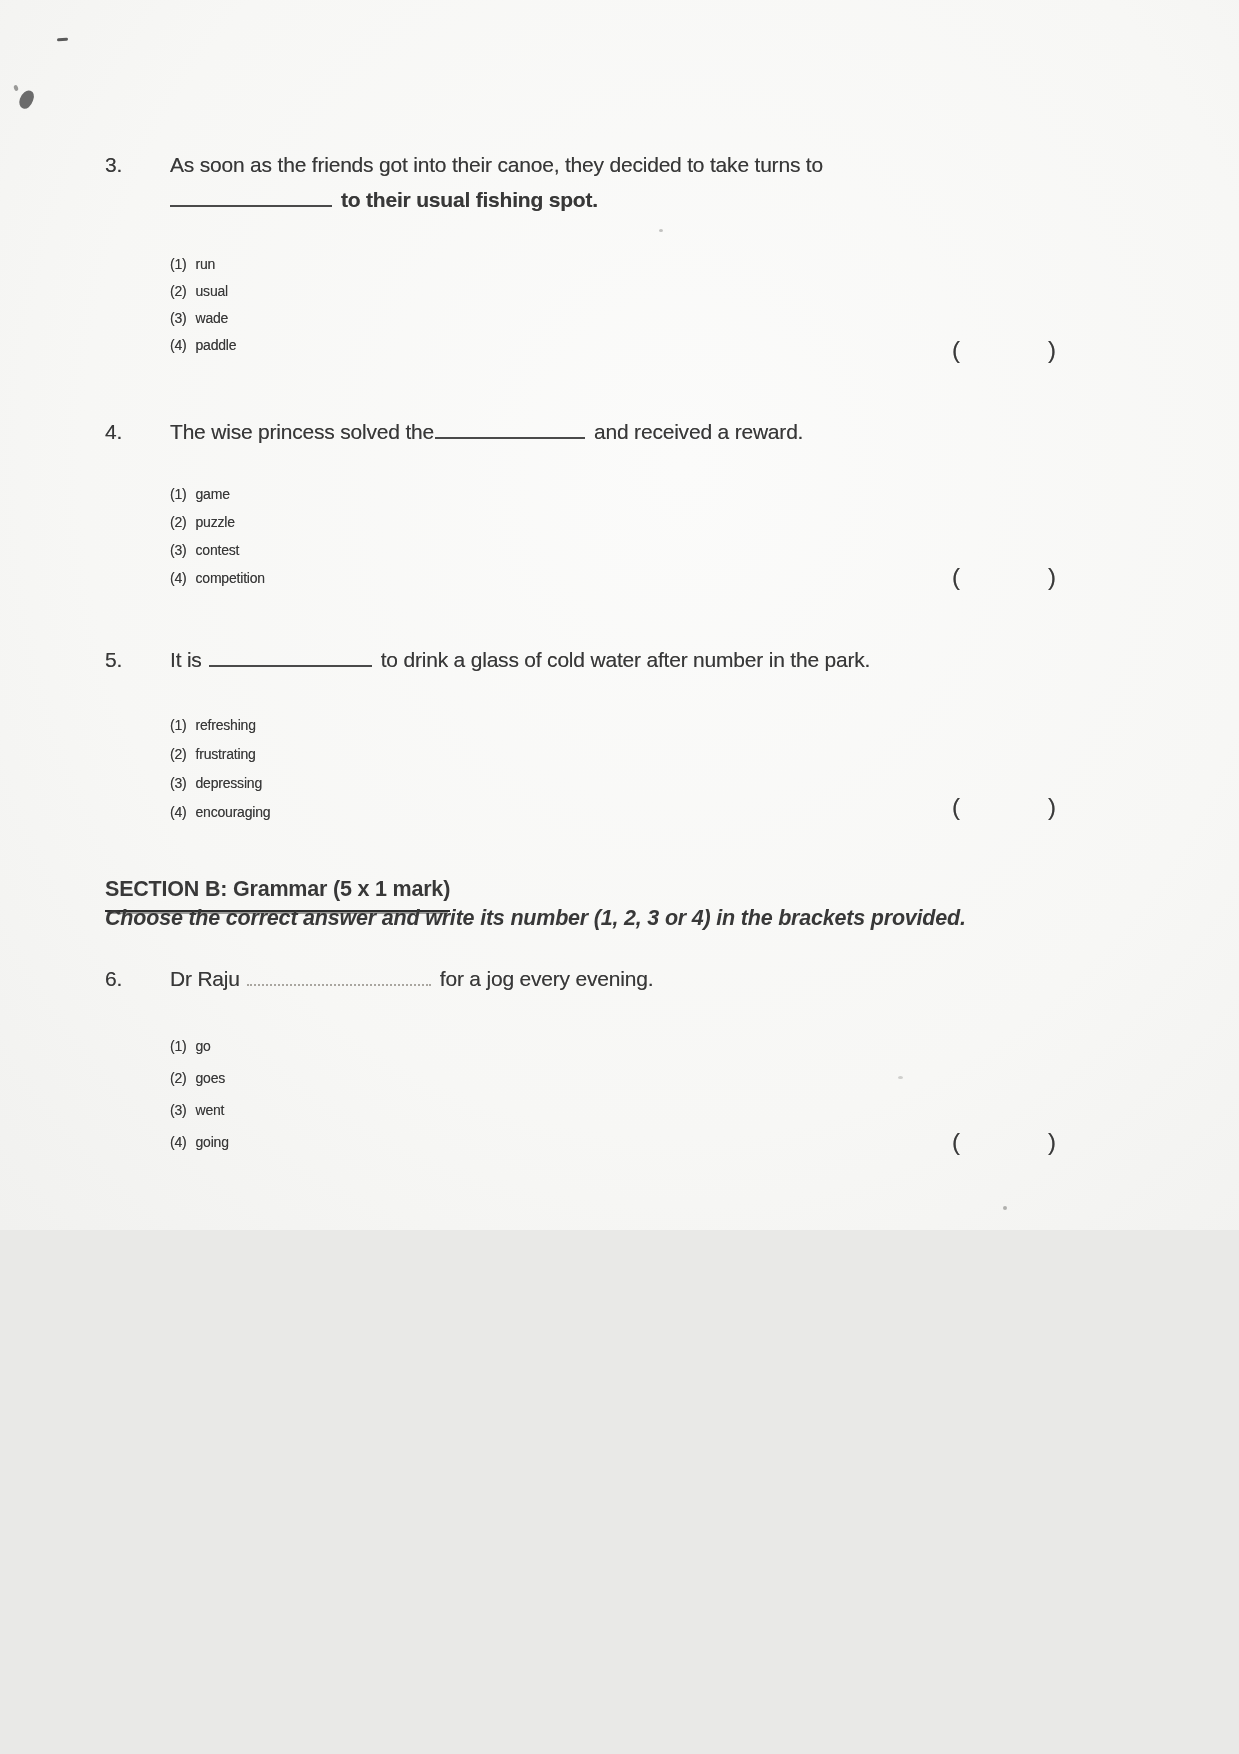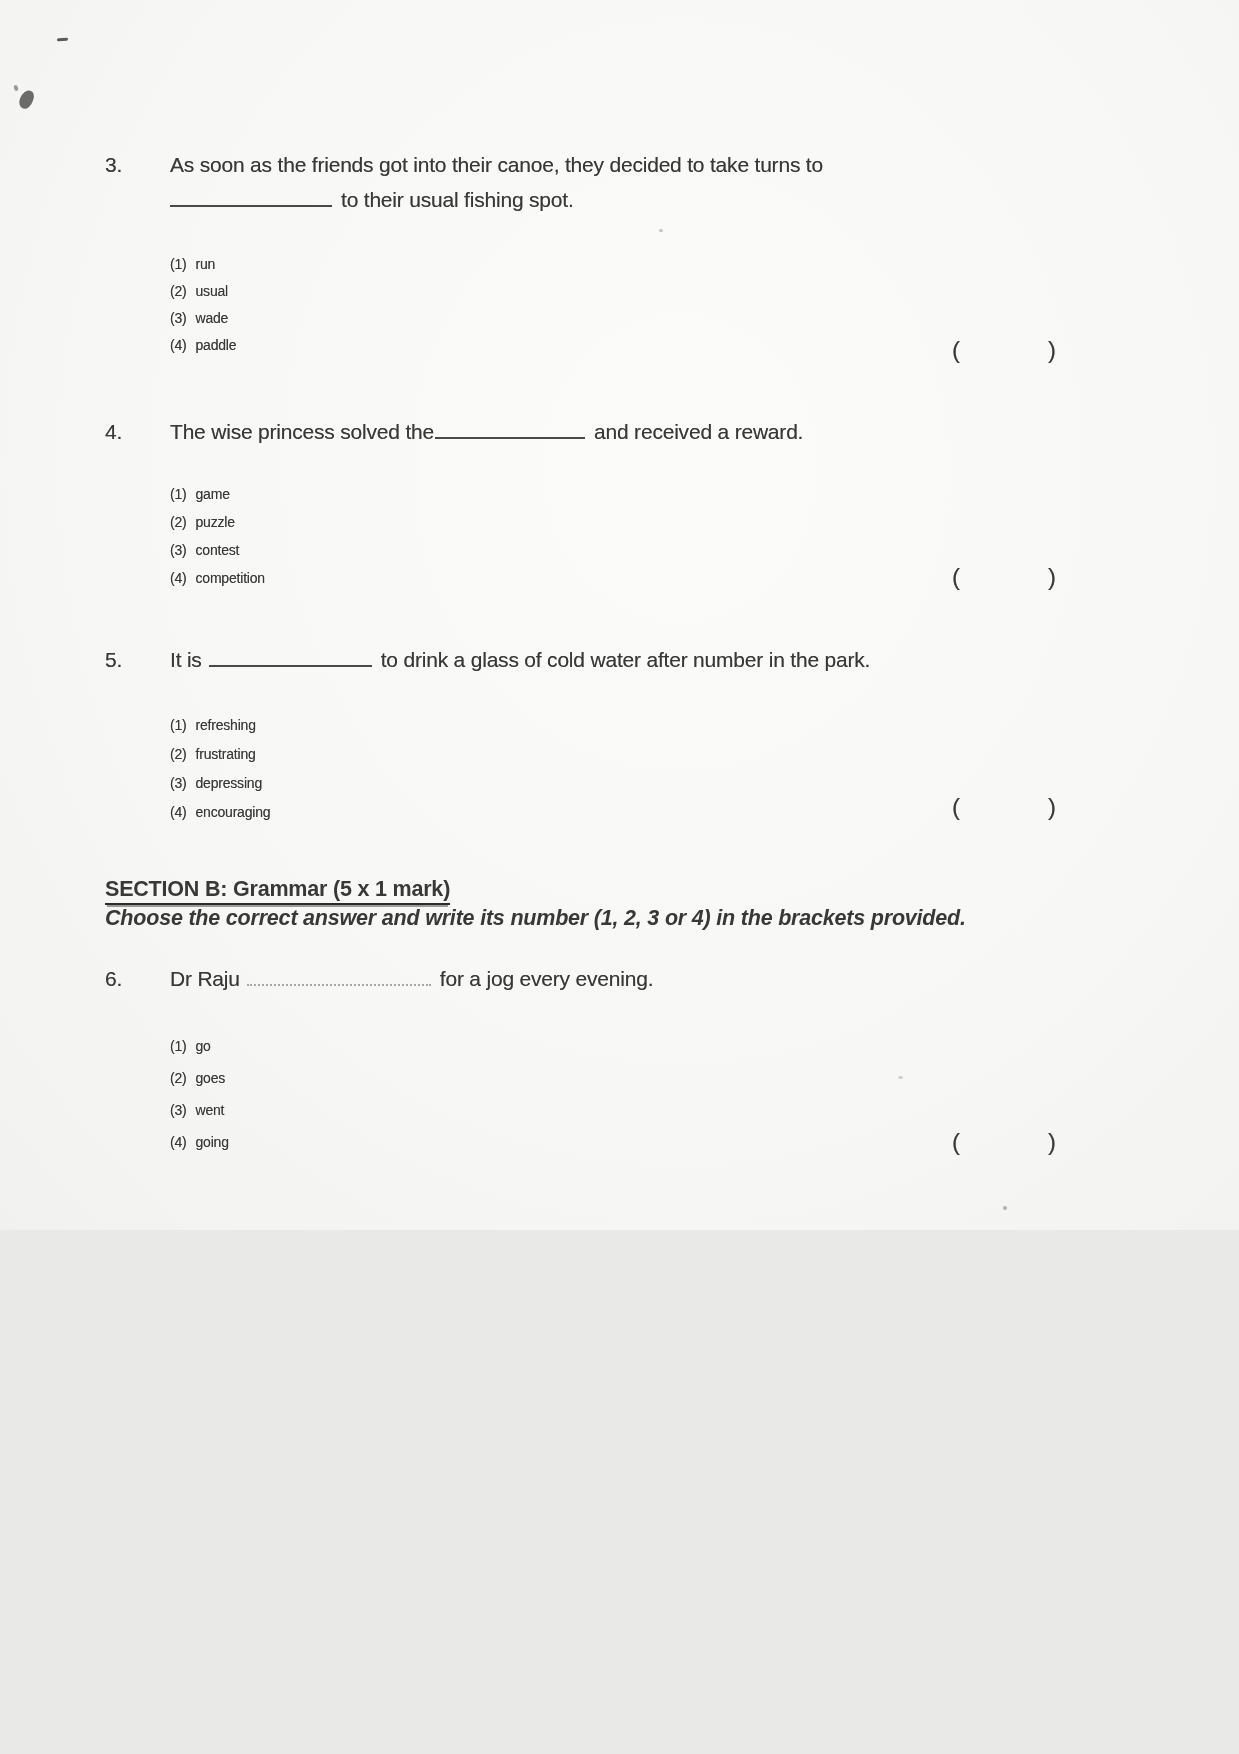--- a/index.html
+++ b/index.html
@@ -11,21 +11,21 @@
     font-family:"Liberation Sans", sans-serif;
     color:#383838;
     overflow:hidden;
   }
   .stem {
     position:absolute; left:105px;
     font-size:21px; letter-spacing:-0.2px; white-space:nowrap;
     text-shadow:0 0 0.5px rgba(56,56,56,0.55);
   }
   .qnum { display:inline-block; width:65px; }
-  .indent { margin-left:65px; }
+  .indent { margin-left:65px;font-weight:bold; }
   .opts {
     position:absolute; left:170px;
     font-size:14px; letter-spacing:-0.2px;
     text-shadow:0 0 0.5px rgba(56,56,56,0.55);
   }
   .onum { margin-right:9px; }
   .blank {
     display:inline-block; height:14px;
     border-bottom:2px solid #4a4a4a;
     margin-left:7px; margin-right:9px;
@@ -35,21 +35,21 @@
   .blank.faint { border-bottom:2px dotted #a9a6a0; }
   .brackets {
     position:absolute; left:952px; width:104px;
     display:flex; justify-content:space-between;
     font-size:24px; color:#3a3a3a;
     text-shadow:0 0 0.5px rgba(56,56,56,0.5);
   }
   .section-title {
     position:absolute; left:105px; top:877px;
     font-size:21.5px; font-weight:700; letter-spacing:-0.2px;
-    border-bottom:2px solid #2c2c2c; padding-bottom:1px;
+    border-bottom:2px solid #2c2c2c; padding-bottom:8px;
     box-shadow:0 4px 0 -2px rgba(44,44,44,0.45);
     white-space:nowrap;
   }
   .section-instruction {
     position:absolute; left:105px; top:906px;
     font-size:21.5px; font-weight:700; letter-spacing:-0.2px; white-space:nowrap;font-style:italic;
   }
   .marks-box {
     position:absolute; left:946px; top:1341px; width:113px; height:88px;
     border-left:2px solid #7a7a78;

